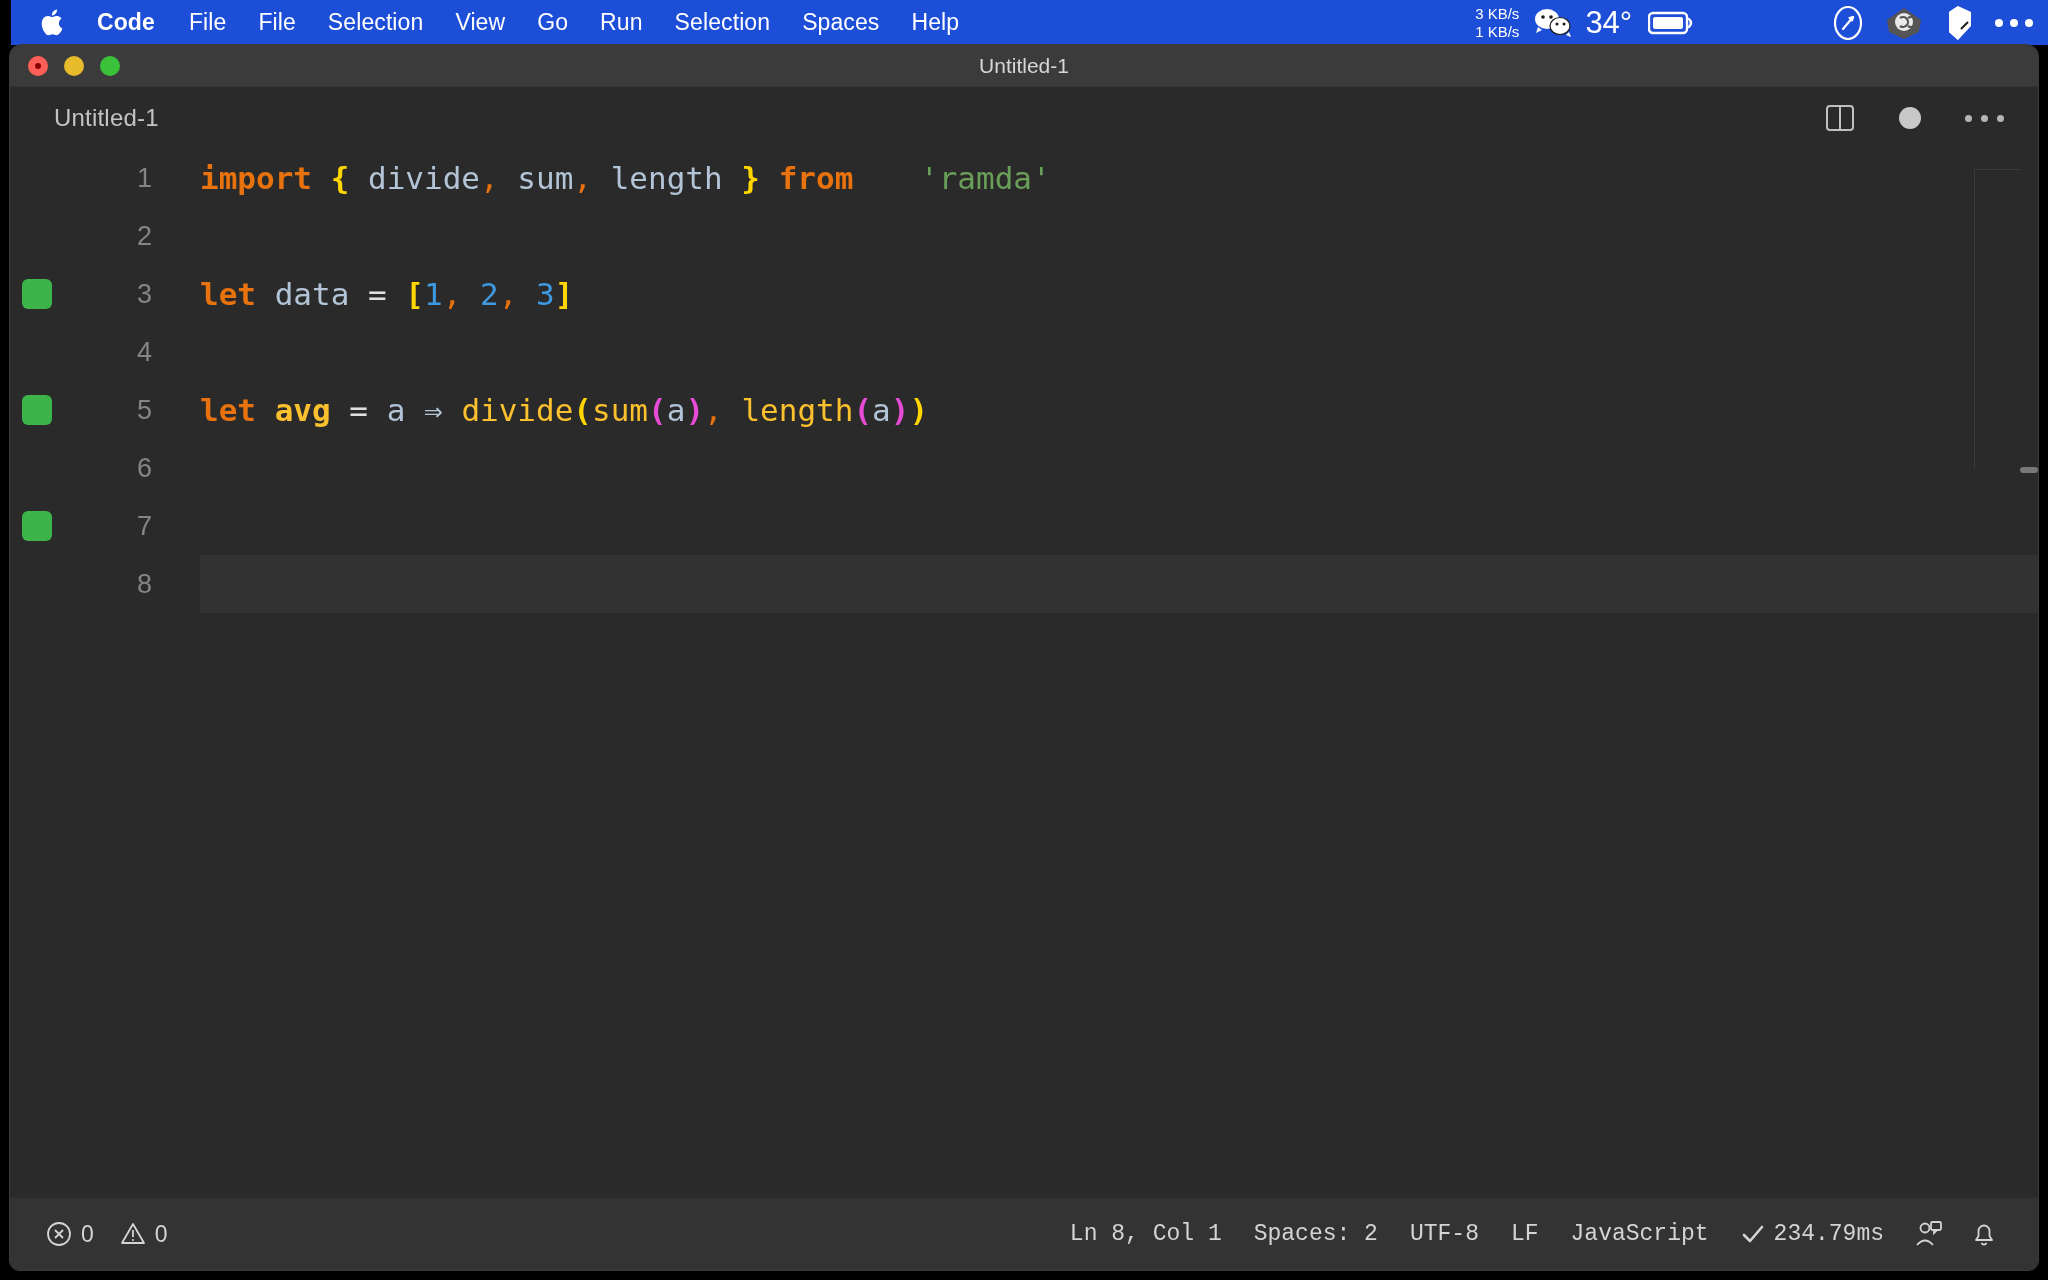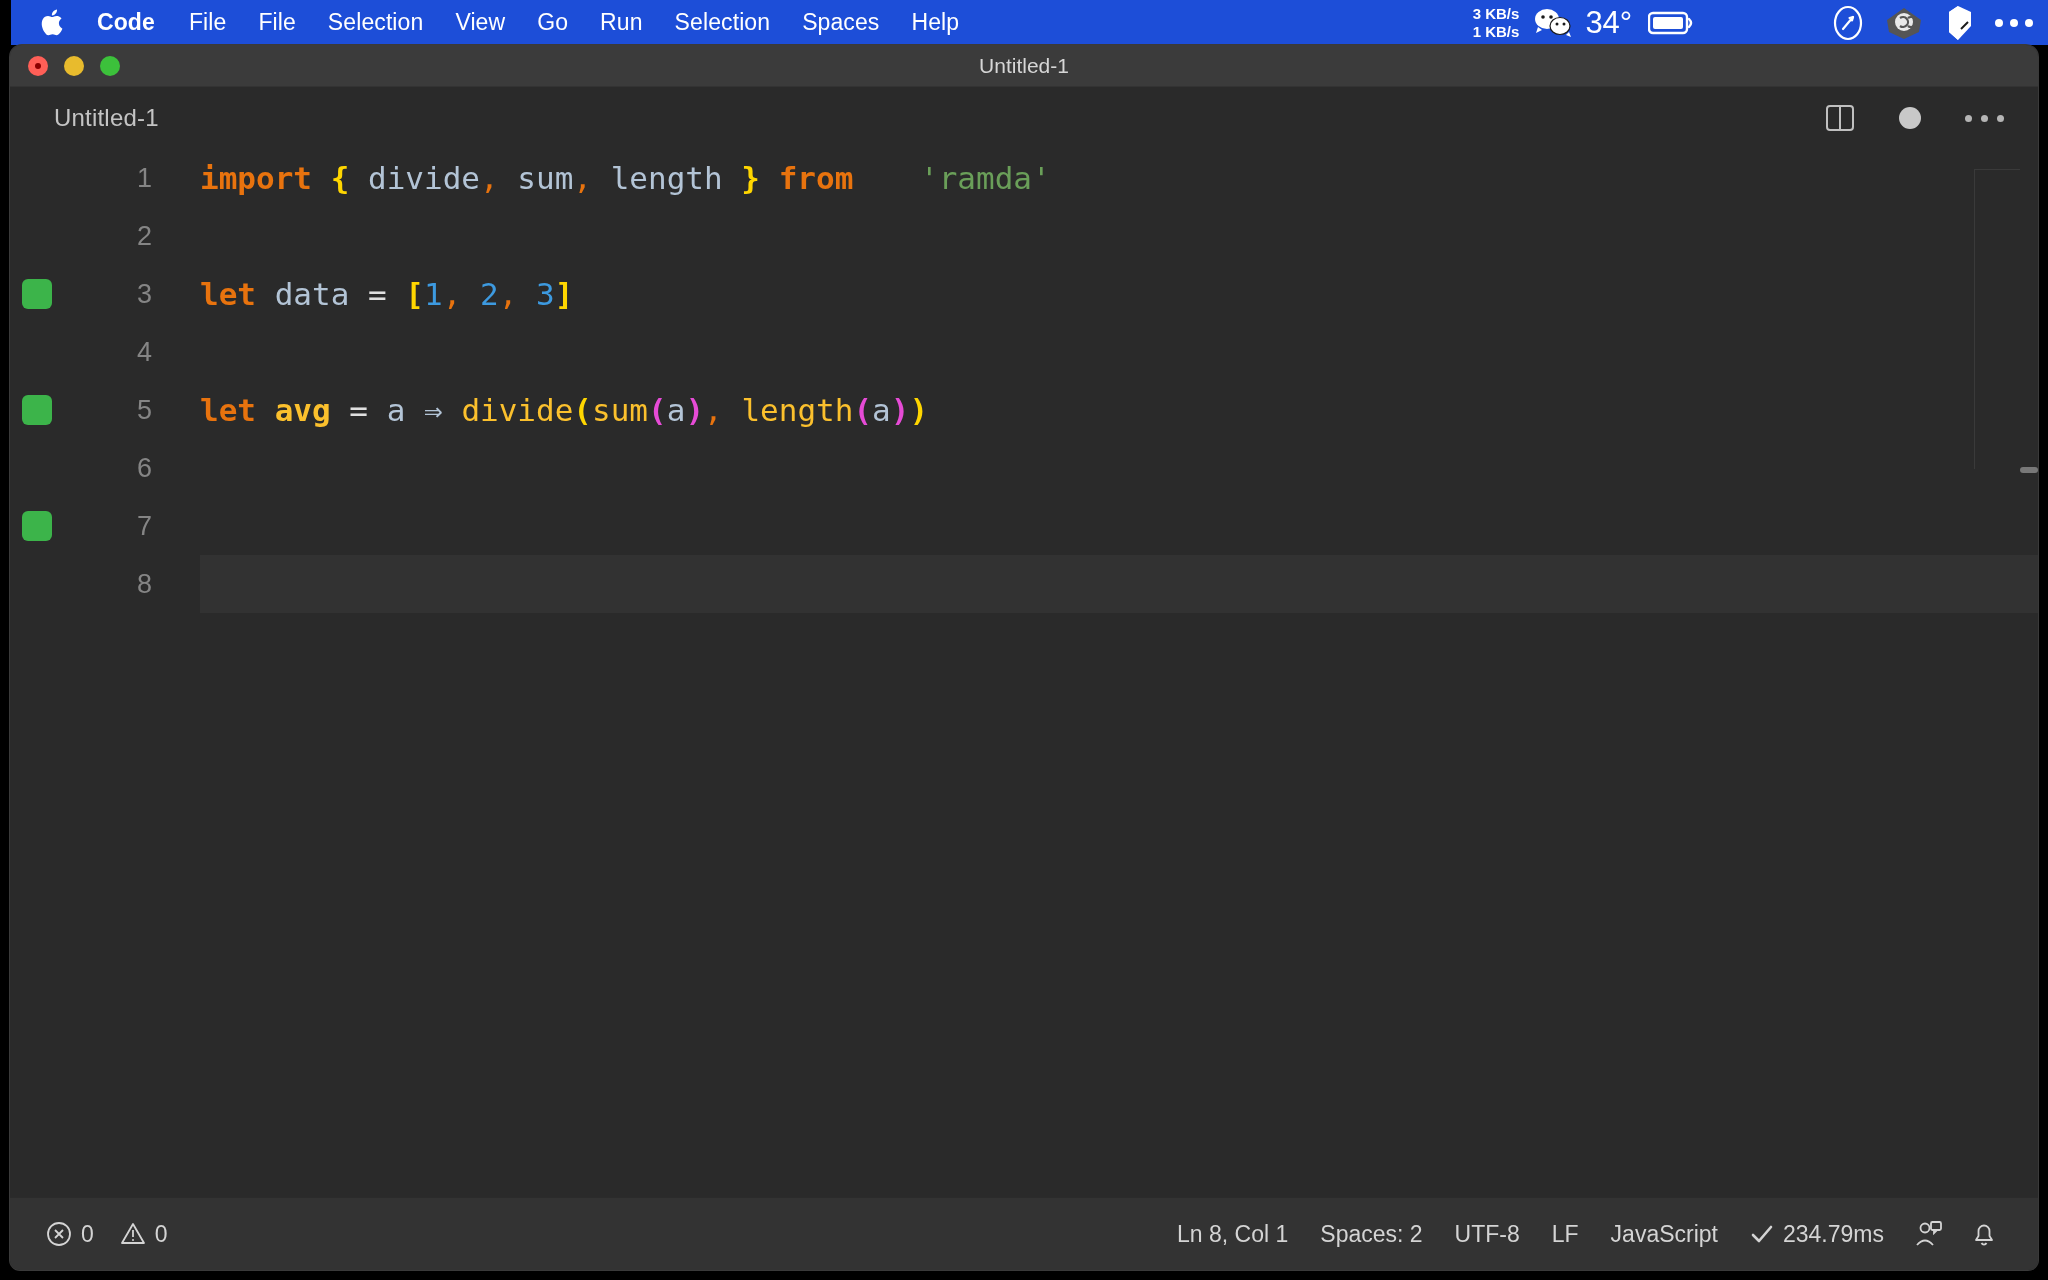--- a/index.html
+++ b/index.html
@@ -28,21 +28,21 @@
     letter-spacing:0.1px; line-height:45px;
   }
   .menu-item.bold { font-weight:bold; padding-right:18px; }
 
   #menubar-right {
     margin-left:auto; display:flex; align-items:center;
     margin-right:24px; gap:0px;
   }
   .netspeed {
     font-size:15px; line-height:18px; text-align:right;
-    margin-right:14px; color:#fff;font-weight:bold;
+    margin-right:14px; color:#fff;
   }
   .wechat-icon { margin-right:12px; display:flex; align-items:center; }
   .temp { font-size:31px; margin-right:16px; letter-spacing:0px; }
   .battery { margin-right:13px; display:flex; align-items:center; }
   .diskstat {
     font-size:15px; line-height:19px; margin-right:20px;
     white-space:pre; display:flex; gap:7px; color:#fff;
   }
   .diskstat .lbl { text-align:left; }
   .diskstat .val { text-align:right; }
@@ -160,21 +160,21 @@
     height:73px; background:#333333;
     display:flex; align-items:center;
     color:#d4d4d4; font-size:23px;
     border-top:1px solid #2b2b2b;
   }
   #status-left { display:flex; align-items:center; margin-left:28px; gap:10px; }
   .sb-item {
     display:flex; align-items:center; gap:9px;
     padding:0 16px; white-space:nowrap; line-height:73px;
   }
-  #status-right { margin-left:auto; display:flex; margin-right:26px; }
+  #status-right { margin-left:auto; display:flex; margin-right:26px;font-family:Liberation Mono, monospace; }
   .sb-icon { display:flex; align-items:center; justify-content:center; }
 </style>
 </head>
 <body>
 
 <div id="menubar">
   <div class="apple-logo">
     <svg viewBox="0 0 24 29" fill="#ffffff">
       <path d="M18.9 15.3c0-3.2 2.6-4.7 2.7-4.8-1.5-2.2-3.8-2.5-4.6-2.5-2-.2-3.8 1.1-4.8 1.1s-2.5-1.1-4.2-1.1c-2.1 0-4.1 1.2-5.2 3.2-2.2 3.9-.6 9.6 1.6 12.8 1.1 1.5 2.3 3.3 4 3.2 1.6-.1 2.2-1 4.2-1s2.5 1 4.2 1c1.7 0 2.8-1.6 3.9-3.1 1.2-1.8 1.7-3.5 1.7-3.6-.1 0-3.4-1.3-3.5-5.2z"></path>
       <path d="M15.7 5.5c.9-1.1 1.5-2.6 1.3-4.1-1.3.1-2.9.9-3.8 2-.8 1-1.5 2.5-1.3 4 1.4.1 2.9-.7 3.8-1.9z"></path>

